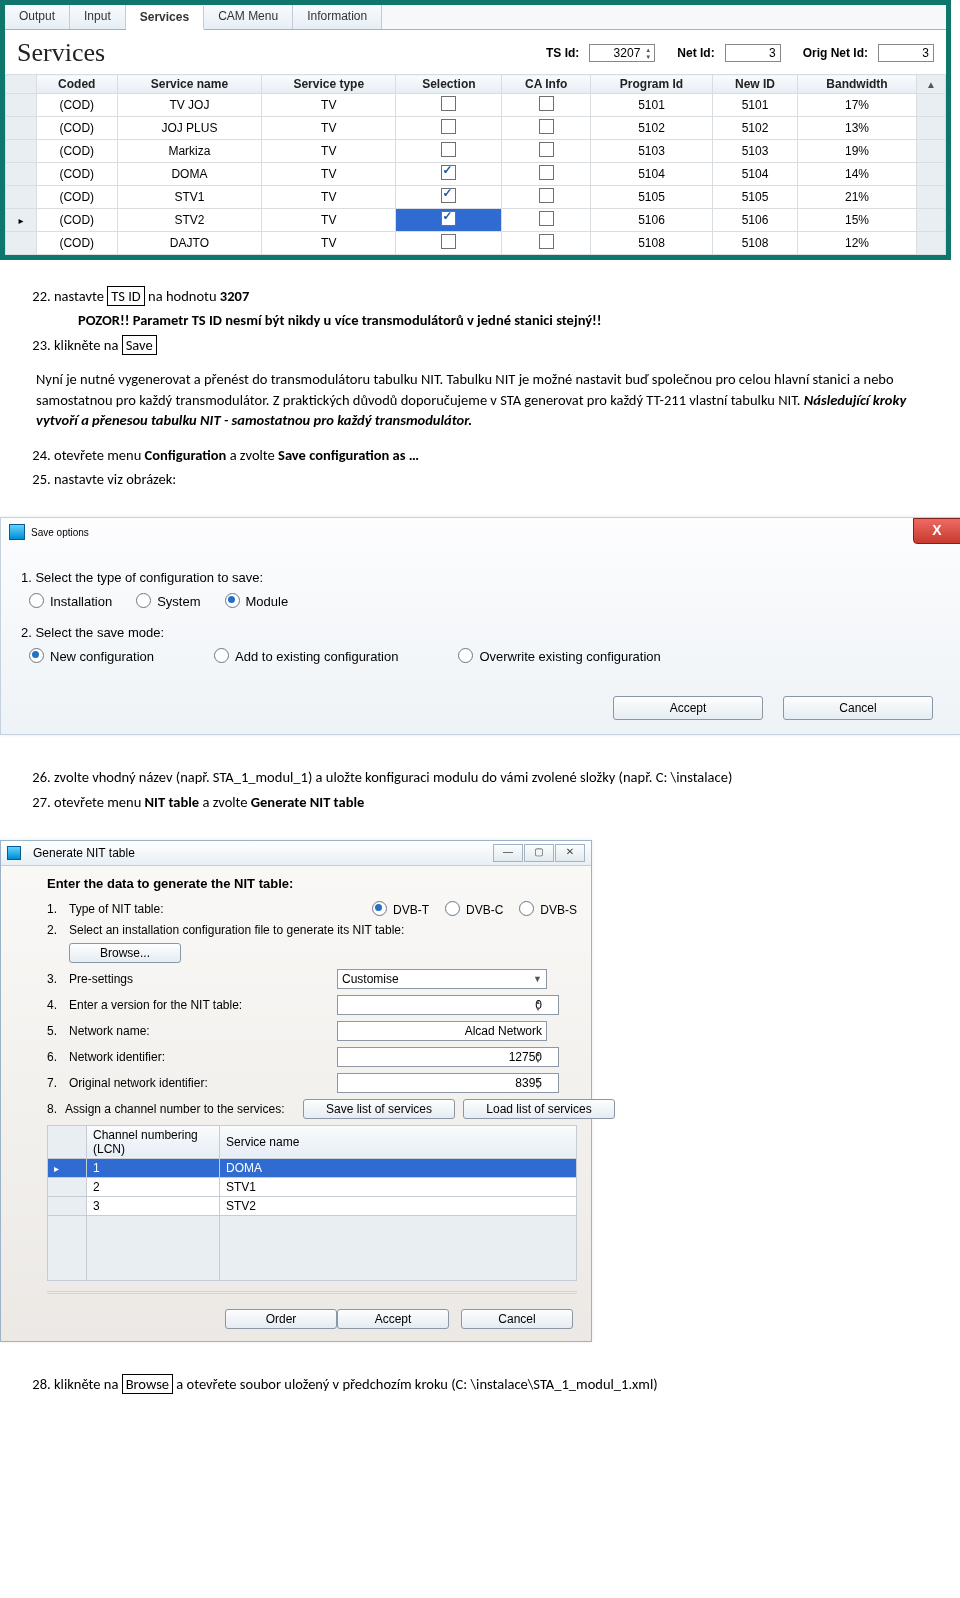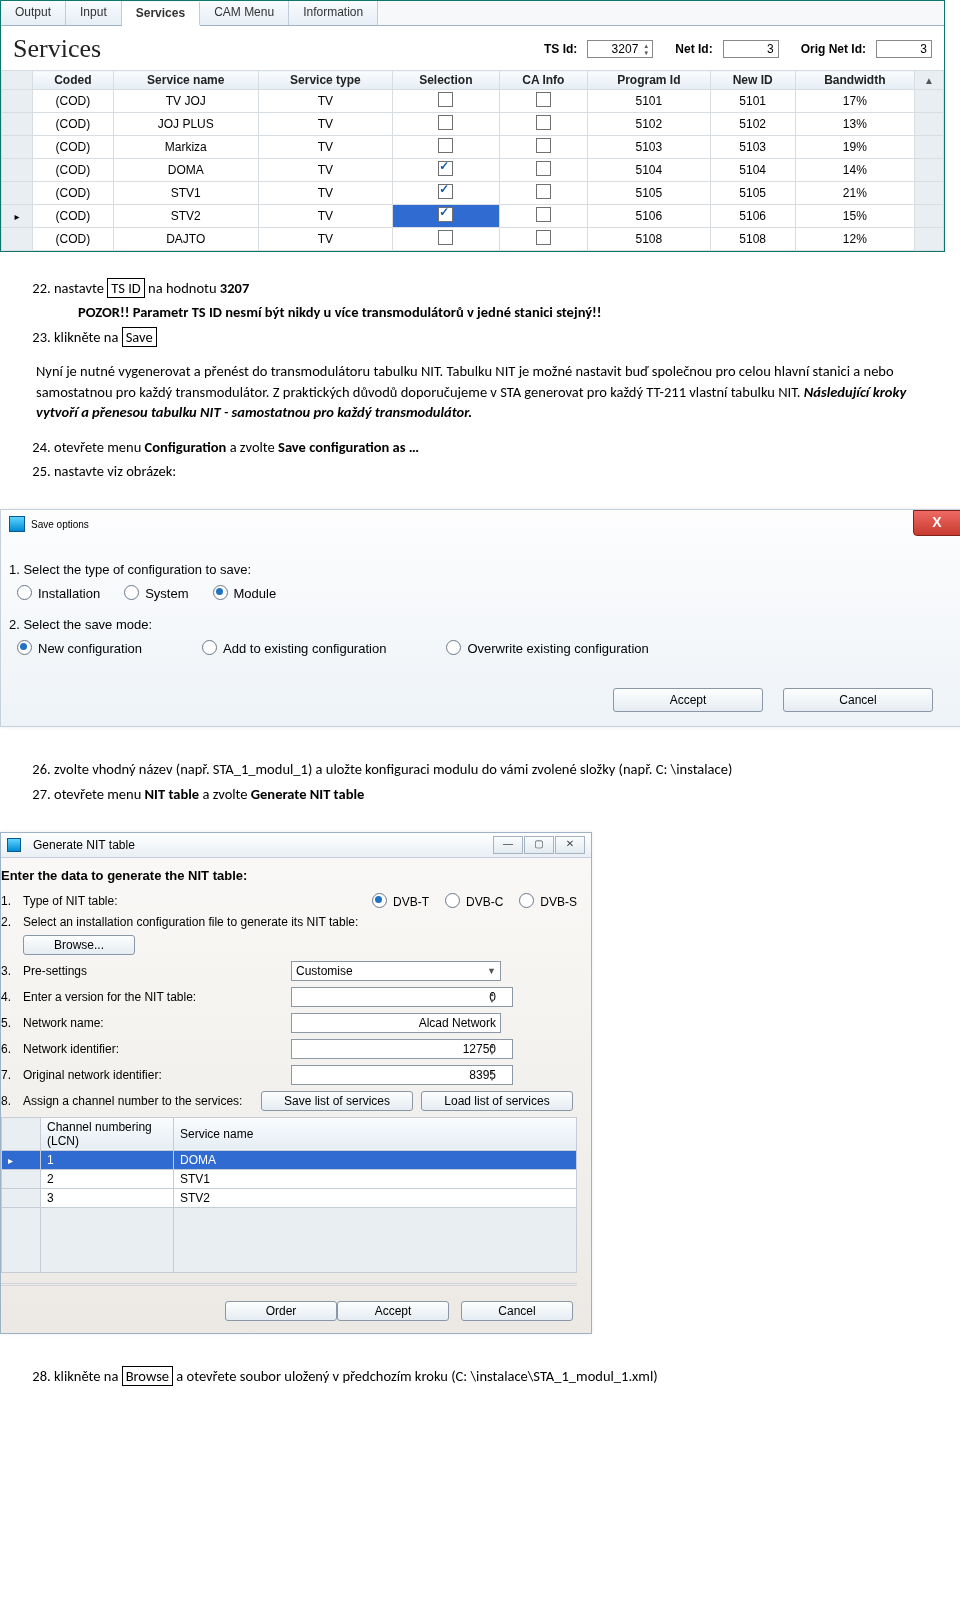--- a/index.html
+++ b/index.html
@@ -5,22 +5,22 @@
   body {
     margin: 0;
     padding: 0;
     font-family: Tahoma, Arial, sans-serif;
     font-size: 12px;
     background: #fff;
     color: #000;
     width: 960px;
   }
   .scr {
-    border: 1px solid #0f766e;
-    margin: 0 15px 12px 0;
+    border: 5px solid #0f766e;
+    margin: 0 9px 12px 0;
   }
   .tabs {
     display: flex;
     border-bottom: 1px solid #9fb3c8;
     background: #f6f8fa;
   }
   .tab {
     padding: 4px 14px;
     border-right: 1px solid #c0cdd8;
     font-size: 12px;
@@ -119,21 +119,21 @@
   .close-x {
     position:absolute; top:0; right:0;
     width:46px; height:24px;
     background: linear-gradient(#ef6a64,#c73a2f);
     border: 1px solid #7e231c;
     border-radius: 0 0 0 4px;
     color:#fff; font-weight:bold; text-align:center; line-height:22px;
     font-size: 14px;
     cursor: default;
   }
-  .dlg-body { padding: 12px 20px 14px 8px; font-size: 13px; font-family: Tahoma, Arial, sans-serif;}
+  .dlg-body { padding: 12px 20px 14px 20px; font-size: 13px; font-family: Tahoma, Arial, sans-serif;}
   .dlg-body p { margin: 12px 0 8px 0; }
   .radio-row { display:flex; gap:24px; margin: 4px 0 16px 8px; align-items:center;}
   .radio {
     width:13px; height:13px; border:1px solid #6b7787; border-radius:50%;
     display:inline-block; margin-right:6px; vertical-align:-2px; background:#fff;
     position:relative;
   }
   .radio.checked::after {
     content:""; position:absolute; top:2px; left:2px; width:7px; height:7px;
     background:#2172c2; border-radius:50%;
@@ -159,21 +159,21 @@
     background: linear-gradient(#fff,#e9eff4);
     border-bottom: 1px solid #c3ceda;
     font-size: 12px;
   }
   .wincontrols { display:flex; gap:1px;}
   .wincontrols div {
     width: 28px; height: 16px;
     border: 1px solid #a6b3c3; background:linear-gradient(#fbfdfe,#e3eaef);
     text-align:center; font-size:10px; line-height:14px; color:#444;
   }
-  .nit-body { padding: 10px 14px 12px 0; font-size: 12px;}
+  .nit-body { padding: 10px 14px 12px 0; font-size: 12px; margin-left: 46px;}
   .nit-body .lead { font-weight:bold; font-size:13px; margin-bottom:10px;}
   .nit-row { display:flex; align-items:center; margin: 6px 0; gap:8px; }
   .nit-row .num { width: 14px; }
   .nit-row .lbl { flex: 1; }
   .radio-inline { display:flex; gap:16px; align-items:center;}
   .txt-input {
     border:1px solid #8d98a5; padding:2px 4px; background:#fff; font-size:12px;
   }
   .txt-input.wide { flex: 1; }
   .txt-input.fixed { width: 200px; text-align:right; }

